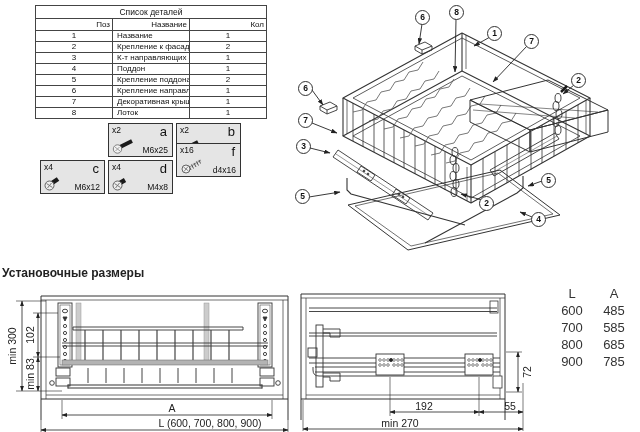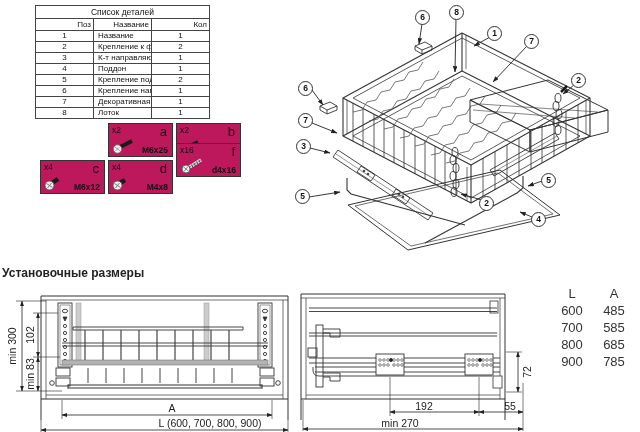--- a/index.html
+++ b/index.html
@@ -1,30 +1,30 @@
 <!DOCTYPE html>
 <html><head>
 <meta charset="utf-8">
 <style>
   html,body{margin:0;padding:0;background:#fff;}
   #page{position:relative;width:640px;height:432px;background:#fff;overflow:hidden;
         font-family:"Liberation Sans","DejaVu Sans",sans-serif;color:#111;}
   
-  #parts{position:absolute;left:35px;top:5px;width:175px;border-collapse:collapse;table-layout:fixed;}
+  #parts{position:absolute;left:35px;top:5px;width:232px;border-collapse:collapse;table-layout:fixed;}
   #parts td,#parts th{border:1px solid #444;font-size:8px;font-weight:normal;color:#111;
         padding:0 2px;height:10px;line-height:10px;overflow:hidden;white-space:nowrap;}
   #parts .title td{text-align:center;height:12px;font-size:8.5px;}
   #parts .head td{text-align:right;height:11px;}
   #parts td.c{text-align:center;}
   #parts td.n{text-align:left;padding-left:4px;}
   
-  .fbox{position:absolute;width:63px;height:32px;border:1px solid #333;background:#be185d;}
+  .fbox{position:absolute;width:63px;height:32px;border:1px solid #333;background:#e5e5e5;}
   .fbox .cnt{position:absolute;left:3px;top:1px;font-size:8.5px;}
   .fbox .ltr{position:absolute;right:5px;top:0px;font-size:13px;}
-  .fbox .siz{position:absolute;right:4px;bottom:1px;font-size:8.5px;font-weight:bold;}
+  .fbox .siz{position:absolute;right:4px;bottom:1px;font-size:8.5px;}
   .fbox svg{position:absolute;left:2px;bottom:1px;}
   
   .callout{position:absolute;width:13px;height:13px;border:1.2px solid #333;border-radius:50%;
         background:#fff;font-size:8.5px;font-weight:bold;line-height:13px;text-align:center;color:#111;}
   
   .dim-label{position:absolute;font-size:10.5px;color:#222;transform:translate(-50%,-50%);white-space:nowrap;}
   .dim-label.v{transform:translate(-50%,-50%) rotate(-90deg);}
   
   #inst-heading{position:absolute;left:2px;top:266px;font-size:12px;font-weight:600;color:#222;}
   

